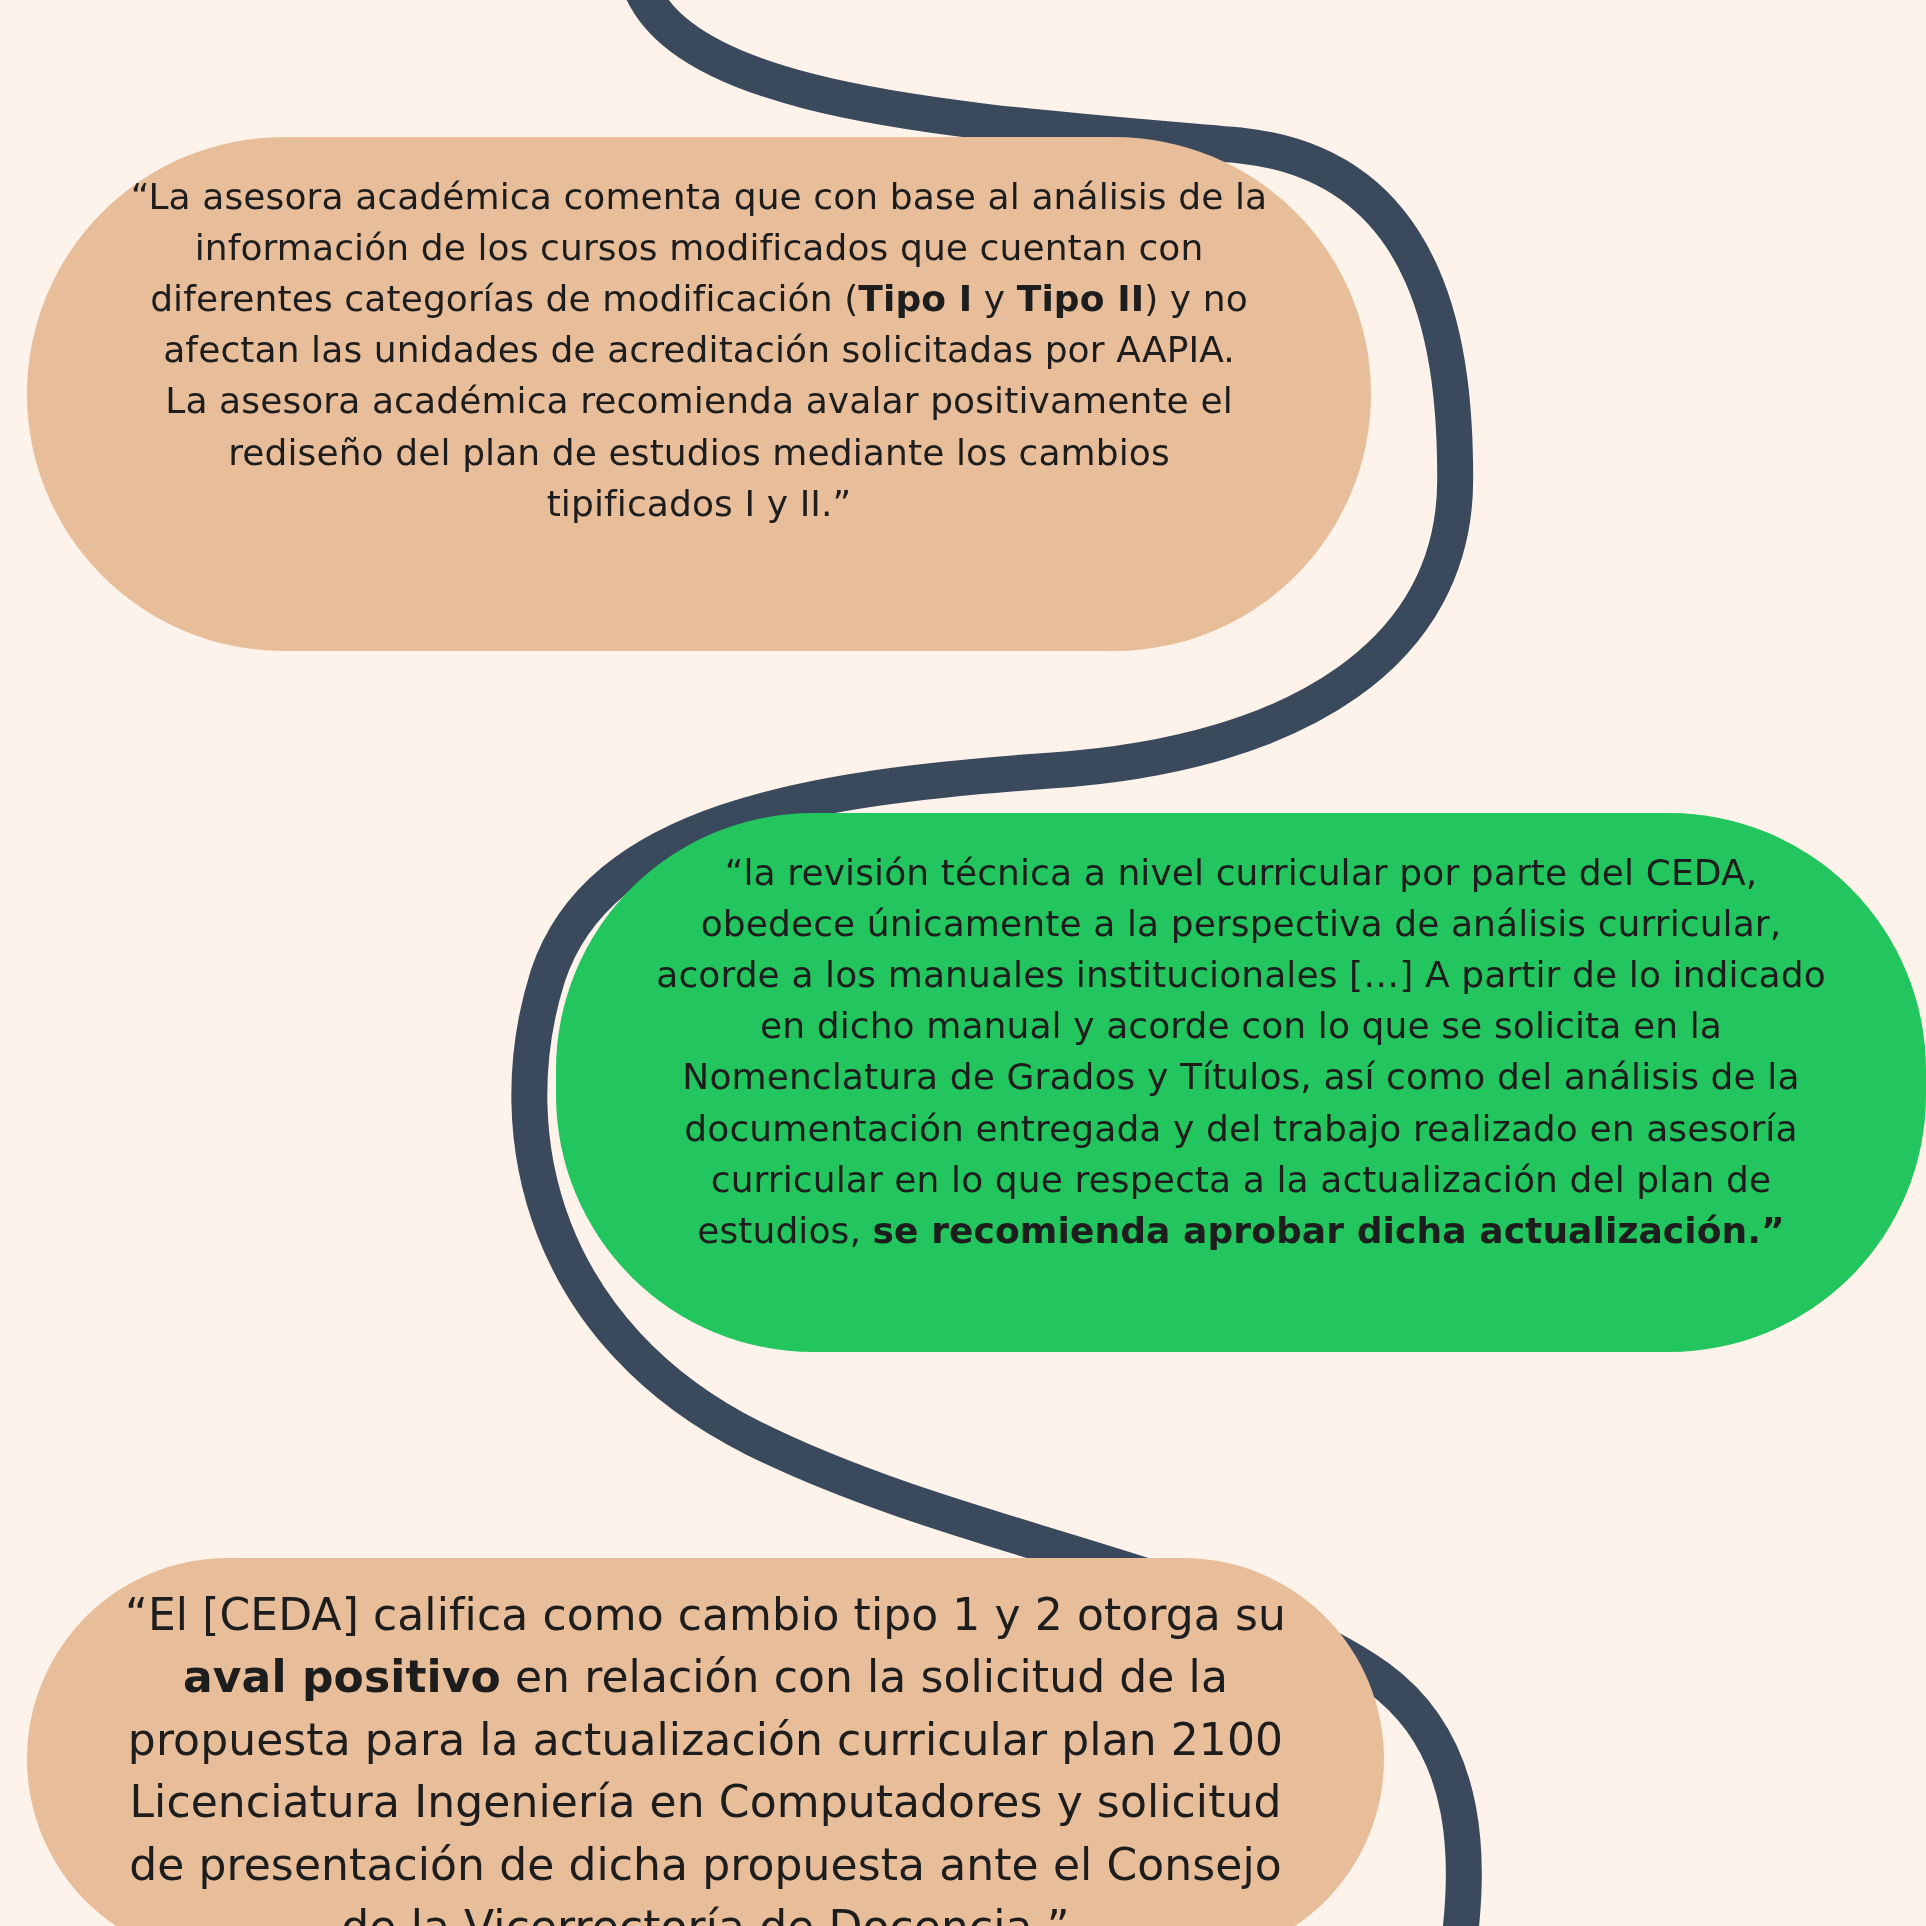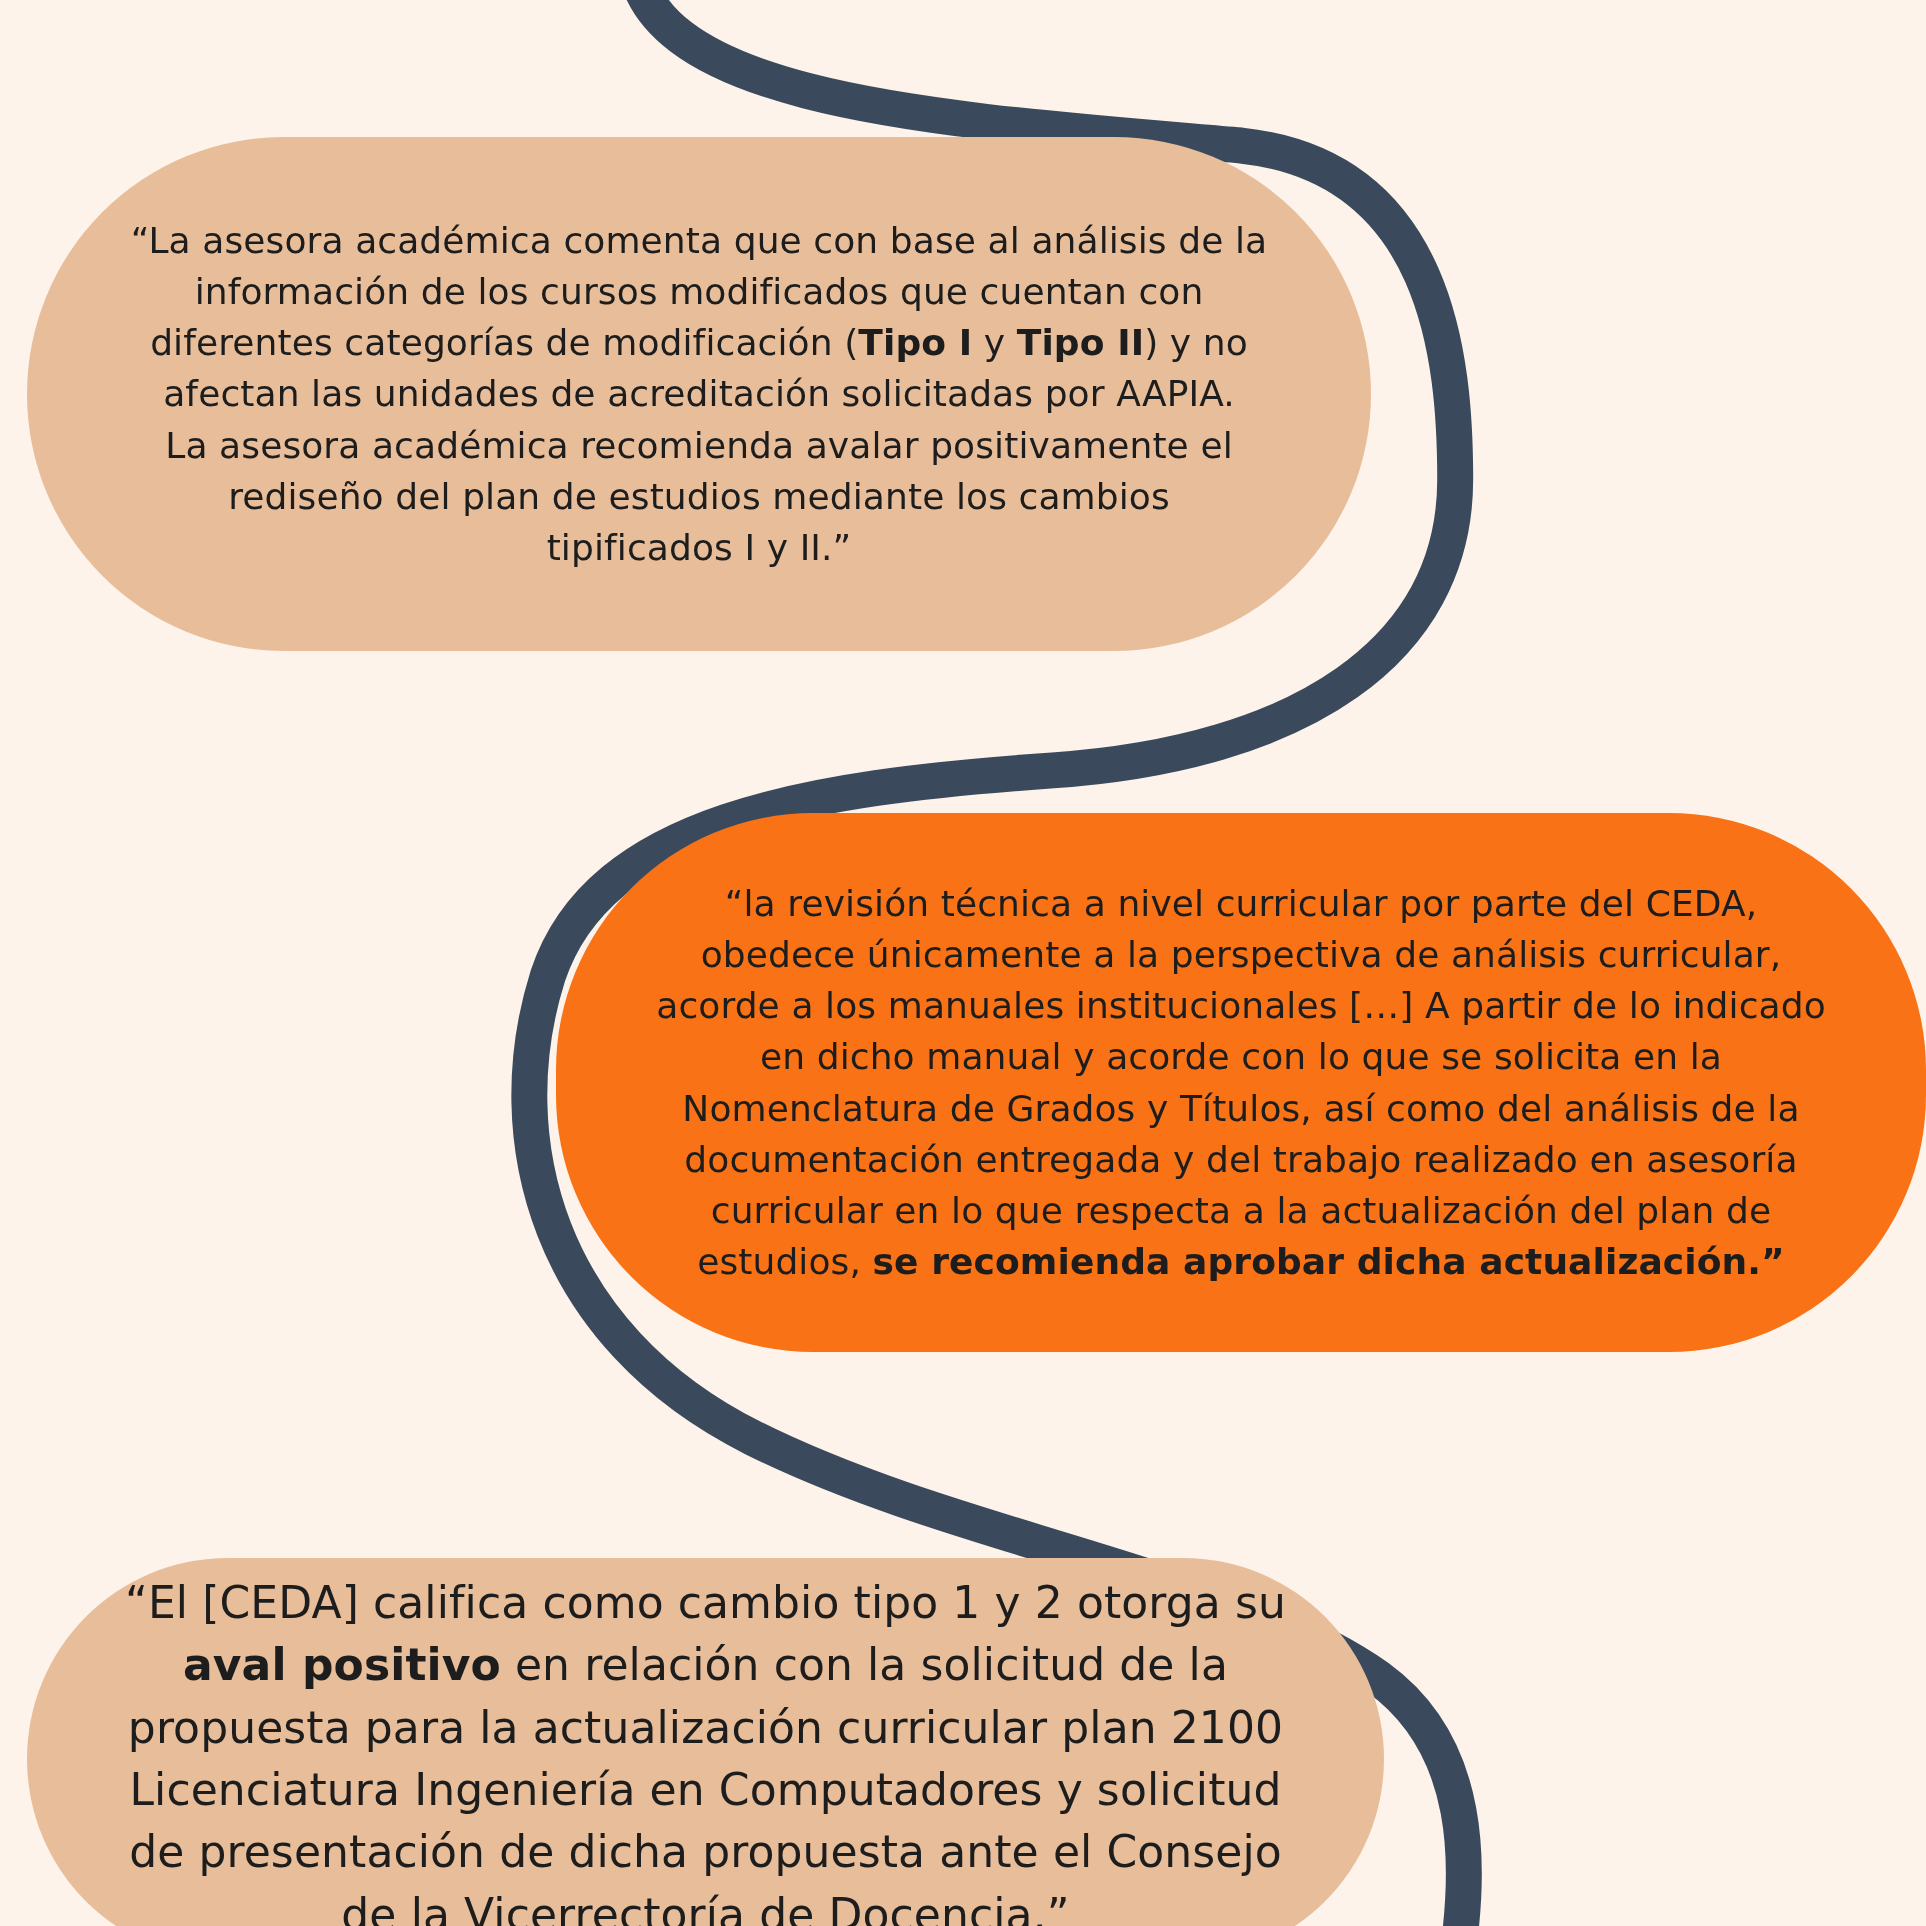--- a/index.html
+++ b/index.html
@@ -30,21 +30,20 @@
     z-index: 1;
     pointer-events: none;
   }
   .bubble {
     position: absolute;
     z-index: 2;
     background: #e8bd9a;
     color: #1d1d1d;
     box-sizing: border-box;
     display: flex;
-    align-items: center;
     justify-content: center;
   }
   .bubble p {
     margin: 0;
     width: 100%;
     text-align: center;
     line-height: 1.42;
     font-size: 35px;
     letter-spacing: 0.1px;
   }
@@ -98,21 +97,21 @@
              C 940 920, 700 960, 640 1140
              C 580 1330, 640 1560, 880 1680
              C 1120 1800, 1440 1840, 1610 1960
              C 1720 2040, 1720 2180, 1700 2300" fill="none" stroke="#3a4a5c" stroke-width="42" stroke-linecap="round"></path>
   </svg>
 
   <div class="bubble" id="bubble-1" style="background: rgb(232, 189, 154); color: rgb(29, 29, 29);">
     <p><span>“La asesora académica comenta que con base al análisis de la información de los cursos modificados que cuentan con diferentes categorías de modificación (</span><b>Tipo I</b><span> y </span><b>Tipo II</b><span>) y no afectan las unidades de acreditación solicitadas por AAPIA.</span><br><span>La asesora académica recomienda avalar positivamente el rediseño del plan de estudios mediante los cambios tipificados I y II.”</span></p>
   </div>
 
-  <div class="bubble" id="bubble-2" style="background: #f97316; color: rgb(29, 29, 29);">
+  <div class="bubble" id="bubble-2" style="background: #22c55e; color: rgb(29, 29, 29);">
     <p><span>“la revisión técnica a nivel curricular por parte del CEDA, obedece únicamente a la perspectiva de análisis curricular, acorde a los manuales institucionales […] A partir de lo indicado en dicho manual y acorde con lo que se solicita en la Nomenclatura de Grados y Títulos, así como del análisis de la documentación entregada y del trabajo realizado en asesoría curricular en lo que respecta a la actualización del plan de estudios, </span><b>se recomienda aprobar dicha actualización.”</b></p>
   </div>
 
   <div class="bubble" id="bubble-3" style="background: rgb(232, 189, 154); color: rgb(29, 29, 29);">
     <p><span>“El [CEDA] califica como cambio tipo 1 y 2 otorga su </span><b>aval positivo</b><span> en relación con la solicitud de la propuesta para la actualización curricular plan 2100 Licenciatura Ingeniería en Computadores y solicitud de presentación de dicha propuesta ante el Consejo de la Vicerrectoría de Docencia.”</span></p>
   </div>
 
 </div>
 
 

